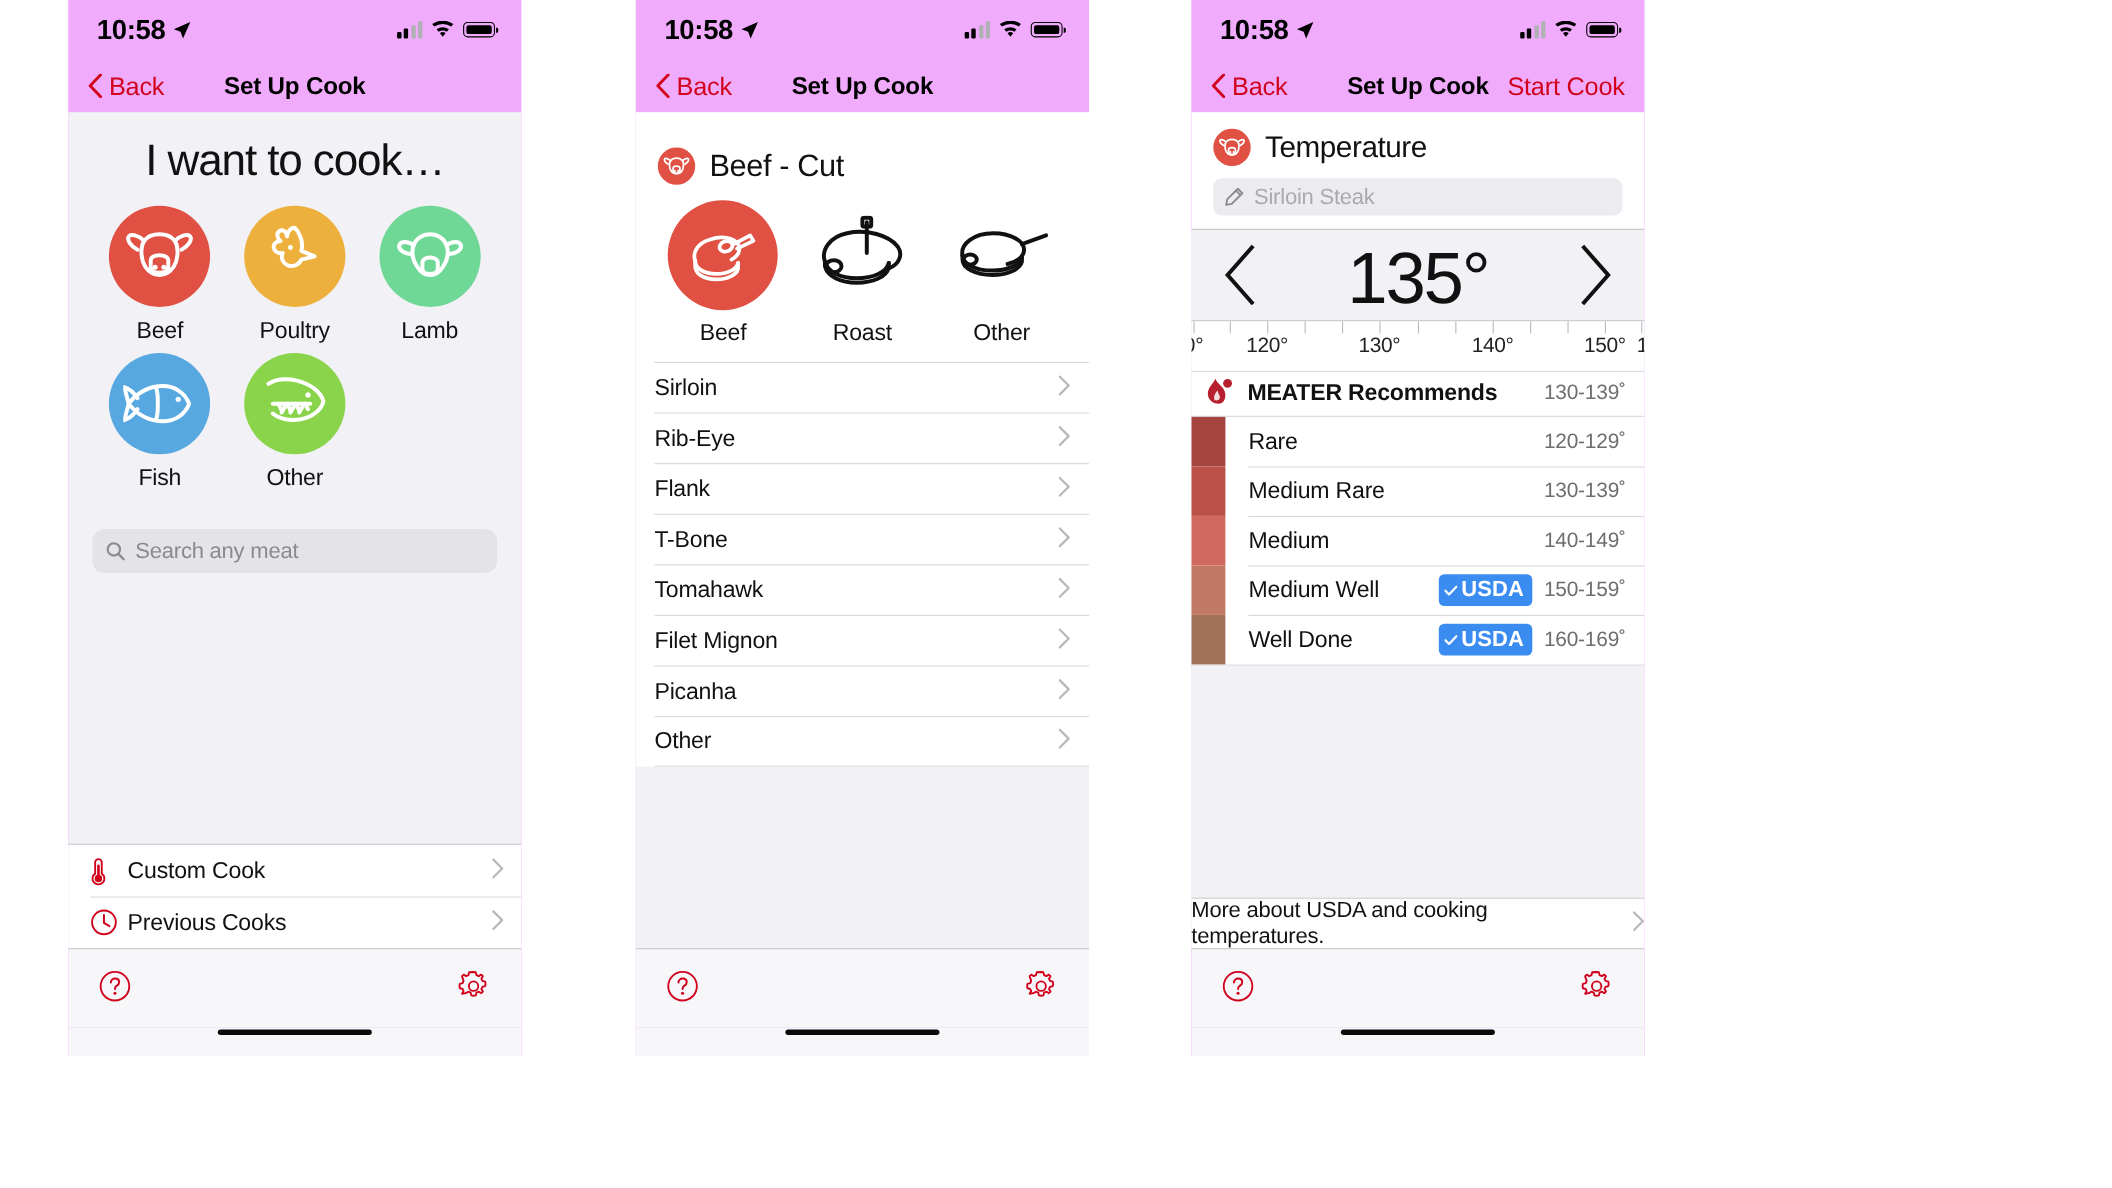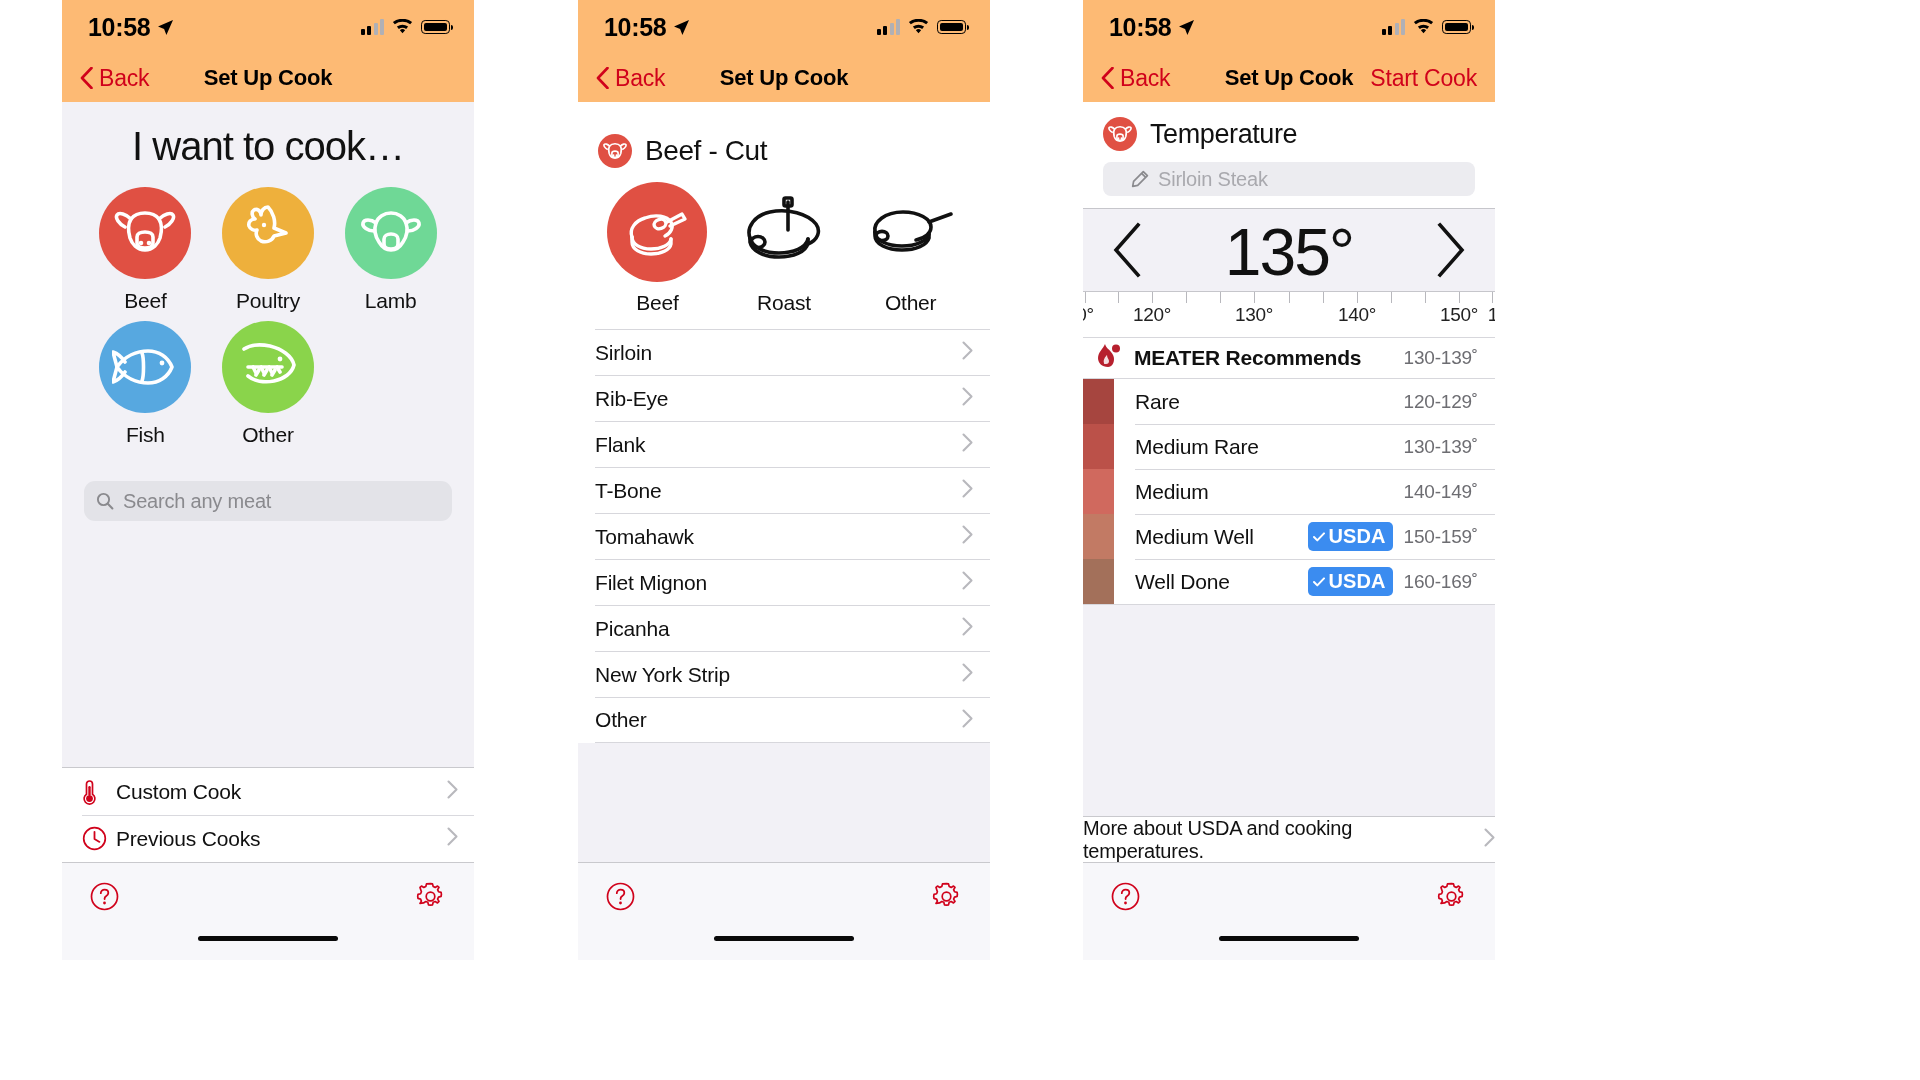--- a/index.html
+++ b/index.html
@@ -6,21 +6,21 @@
   html, body {
     width: 1920px; height: 1080px;
     background: #ffffff;
     font-family: "Liberation Sans", sans-serif;
     overflow: hidden;
   }
   .stage { position: relative; width: 1920px; height: 1080px; display: flex; }
   .phone {
     position: relative;
     height: 960px;
-    background: #fdba74;
+    background: #f0abfc;
     overflow: hidden;
     display: flex;
     flex-direction: column;
   }
   #phone1 { width: 412px; margin-left: 62px; }
   #phone2 { width: 412px; margin-left: 104px; }
   #phone3 { width: 412px; margin-left: 93px; }
 
   
   .statusbar {
@@ -135,21 +135,21 @@
   .cut-row .cl { font-size: 21px; color: #111; letter-spacing:-0.2px;}
   .cut-row .cchev { margin-left: auto; }
   .p2-spacer { flex: 1; background: #f2f1f6; }
 
   
   .p3-body { flex: 1; background: #fff; display: flex; flex-direction: column; }
   .p3-head { display: flex; align-items: center; gap: 13px; padding: 15px 0 0 20px; }
   .p3-title { font-size: 27px; color: #111; letter-spacing: -0.4px; }
   .namefield {
     margin: 11px 20px 0 20px; height: 34px; background: #ececf0; border-radius: 8px;
-    display: flex; align-items: center; gap: 9px; padding: 0 27px; cursor: text;
+    display: flex; align-items: center; gap: 9px; padding: 0 9px; cursor: text;
   }
   .namefield .nph { color: #a9a9ae; font-size: 20px; letter-spacing:-0.2px;}
   .temp-panel { margin-top: 12px; background: #f2f1f6; border-top: 1px solid #c6c6cb; }
   .temp-stepper { display: flex; align-items: center; justify-content: space-between; padding: 10px 26px 6px 26px; }
   .step-arrow { cursor: pointer; }
   .temp-value { font-size: 66px; font-weight: 300; color: #111; letter-spacing: -2px; line-height: 1; }
   .ruler { position: relative; height: 46px; border-top: 1px solid #c6c6cb; background:#fff; overflow:hidden;}
   .ruler .ticks { position: absolute; top: 0; left: 0; right: 0; height: 13px; }
   .ruler .tick { position: absolute; top: 0; width: 1px; height: 11px; background: #b8b8bd; }
   .ruler .lbl { position: absolute; top: 12px; transform: translateX(-50%); font-size: 19px; color: #222; letter-spacing:-0.3px; white-space:nowrap;}
@@ -496,26 +496,20 @@
               </svg></span>
           </div>
         <div class="cut-row">
             <span class="cl">Filet Mignon</span>
             <span class="cchev"><svg width="11" height="19" viewBox="0 0 11 19">
                 <path d="M1.5 1.5l8 8-8 8" stroke="#b8b8bd" stroke-width="2.1" fill="none" stroke-linecap="round" stroke-linejoin="round"></path>
               </svg></span>
           </div>
         <div class="cut-row">
             <span class="cl">Picanha</span>
-            <span class="cchev"><svg width="11" height="19" viewBox="0 0 11 19">
-                <path d="M1.5 1.5l8 8-8 8" stroke="#b8b8bd" stroke-width="2.1" fill="none" stroke-linecap="round" stroke-linejoin="round"></path>
-              </svg></span>
-          </div>
-        <div class="cut-row">
-            <span class="cl">New York Strip</span>
             <span class="cchev"><svg width="11" height="19" viewBox="0 0 11 19">
                 <path d="M1.5 1.5l8 8-8 8" stroke="#b8b8bd" stroke-width="2.1" fill="none" stroke-linecap="round" stroke-linejoin="round"></path>
               </svg></span>
           </div>
         <div class="cut-row">
             <span class="cl">Other</span>
             <span class="cchev"><svg width="11" height="19" viewBox="0 0 11 19">
                 <path d="M1.5 1.5l8 8-8 8" stroke="#b8b8bd" stroke-width="2.1" fill="none" stroke-linecap="round" stroke-linejoin="round"></path>
               </svg></span>
           </div>

